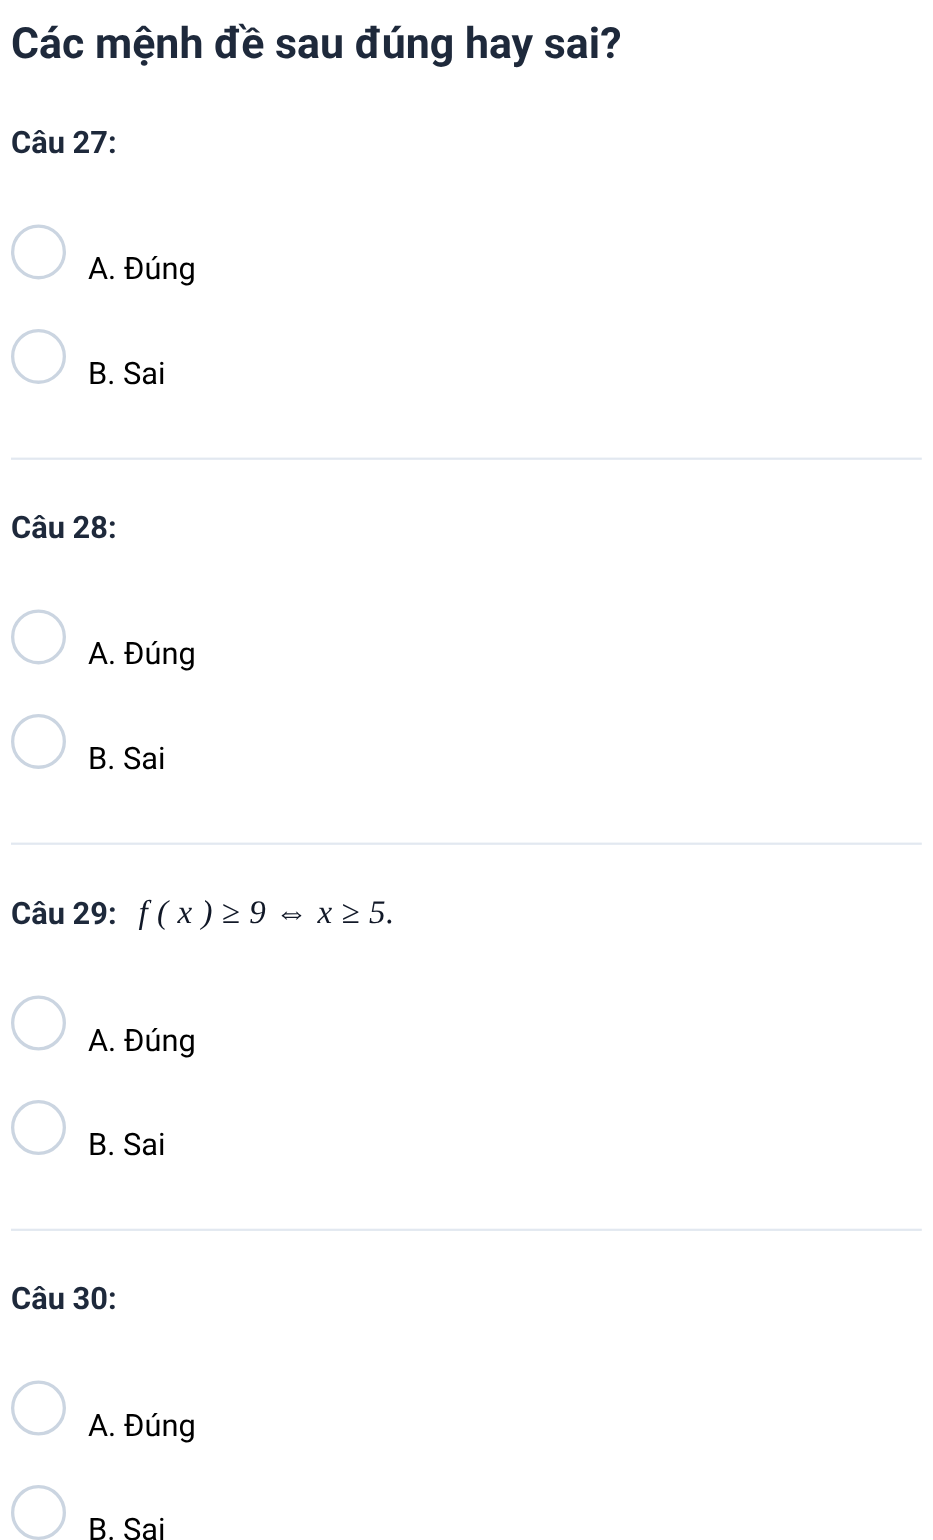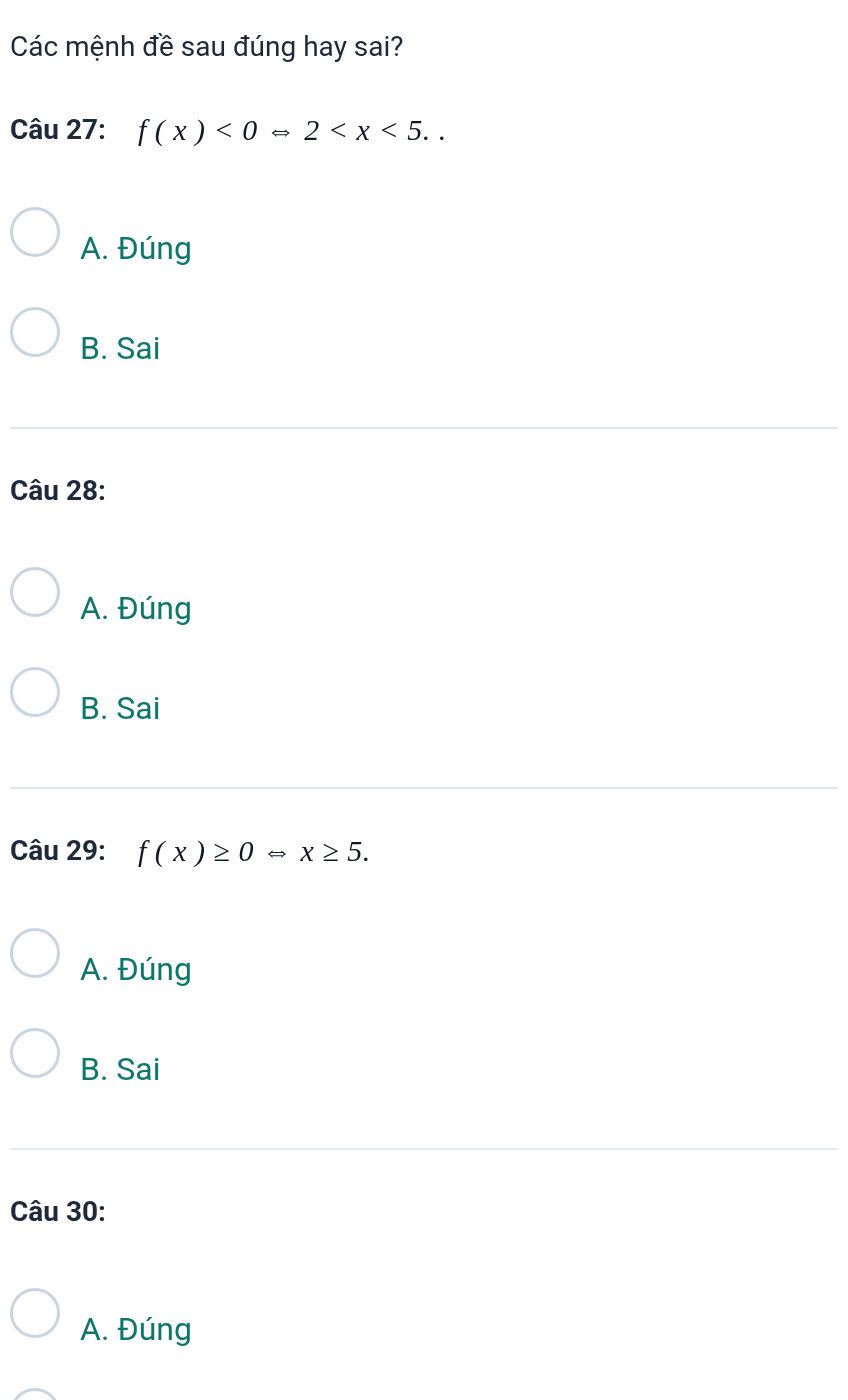--- a/index.html
+++ b/index.html
@@ -8,33 +8,33 @@
       box-sizing: border-box;
     }
     body {
       font-family: -apple-system, BlinkMacSystemFont, "Segoe UI", Roboto, Helvetica, Arial, sans-serif;
       background: #ffffff;
       color: #1e293b;
       padding: 10px;
       width: 848px;
     }
     .header-text {
-      font-size: 28px;
-      font-weight: 400;
+      font-size: 39px;
+      font-weight: 700;
       color: #1e293b;
       margin-bottom: 50px;
-      margin-top: 20px;
+      margin-top: 7px;
     }
     .question {
       margin-bottom: 60px;
     }
     .question-line {
       display: flex;
-      align-items: flex-start;
-      gap: 32px;
+      align-items: flex-end;
+      gap: 20px;
       margin-bottom: 50px;
     }
     .question-label {
       font-size: 28px;
       font-weight: 700;
       color: #1e293b;
     }
     .math-expr {
       font-family: "Times New Roman", serif;
       font-size: 30px;
@@ -54,39 +54,38 @@
       cursor: pointer;
     }
     .radio {
       width: 50px;
       height: 50px;
       border: 3px solid #cbd5e1;
       border-radius: 50%;
       flex-shrink: 0;
     }
     .option-text {
-      font-size: 32px;
-      color: #0f766e;
+      font-size: 28px;
+      color: #000000;
       margin-top: 32px;
     }
     .divider {
       border: none;
       border-top: 2px solid #e2e8f0;
       margin: 0 0 45px 0;
     }
   </style>
 </head>
 <body>
 
 <div class="header-text">Các mệnh đề sau đúng hay sai?</div>
 
 <div class="question">
   <div class="question-line">
     <span class="question-label">Câu 27:</span>
-    <span class="math-expr">f ( x ) &lt; 0 ⇔  2 &lt; x &lt; 5. .</span>
   </div>
   <div class="options">
     <div class="option">
       <div class="radio"></div>
       <span class="option-text">
         <span>A.</span>&nbsp;<span>Đúng</span>
       </span>
     </div>
     <div class="option">
       <div class="radio"></div>
@@ -117,21 +116,21 @@
       </span>
     </div>
   </div>
 </div>
 
 <hr class="divider">
 
 <div class="question">
   <div class="question-line">
     <span class="question-label">Câu 29:</span>
-    <span class="math-expr">f ( x ) ≥ 0 ⇔  x ≥ 5.</span>
+    <span class="math-expr">f ( x ) ≥ 9 ⇔  x ≥ 5.</span>
   </div>
   <div class="options">
     <div class="option">
       <div class="radio"></div>
       <span class="option-text">
         <span>A.</span>&nbsp;<span>Đúng</span>
       </span>
     </div>
     <div class="option">
       <div class="radio"></div>

